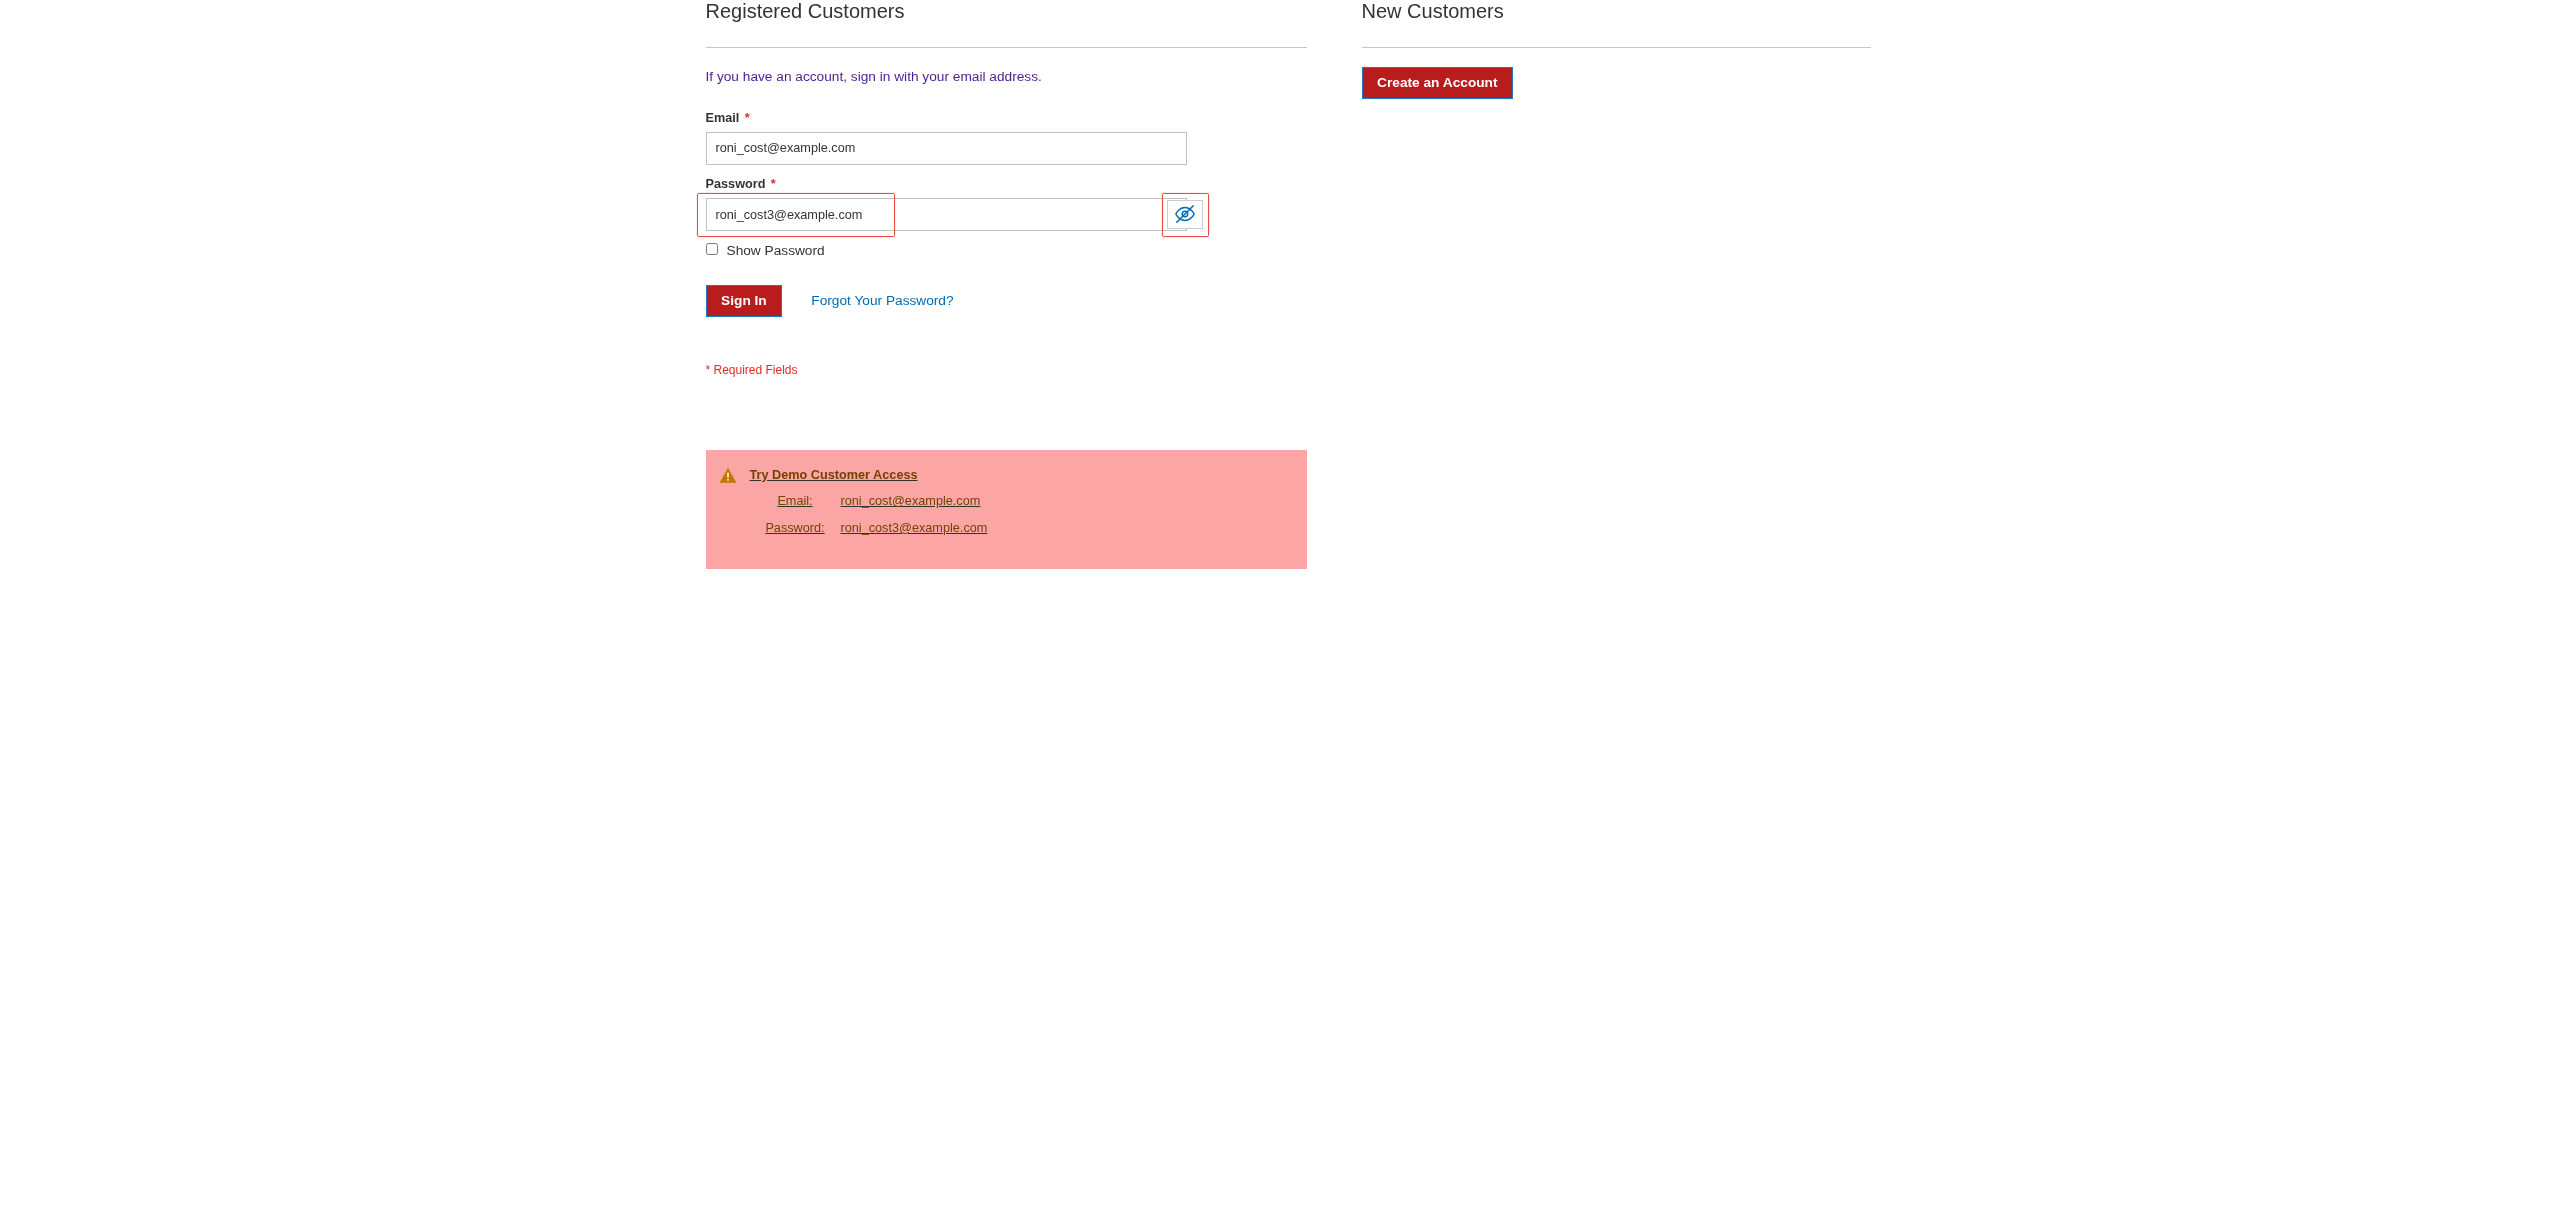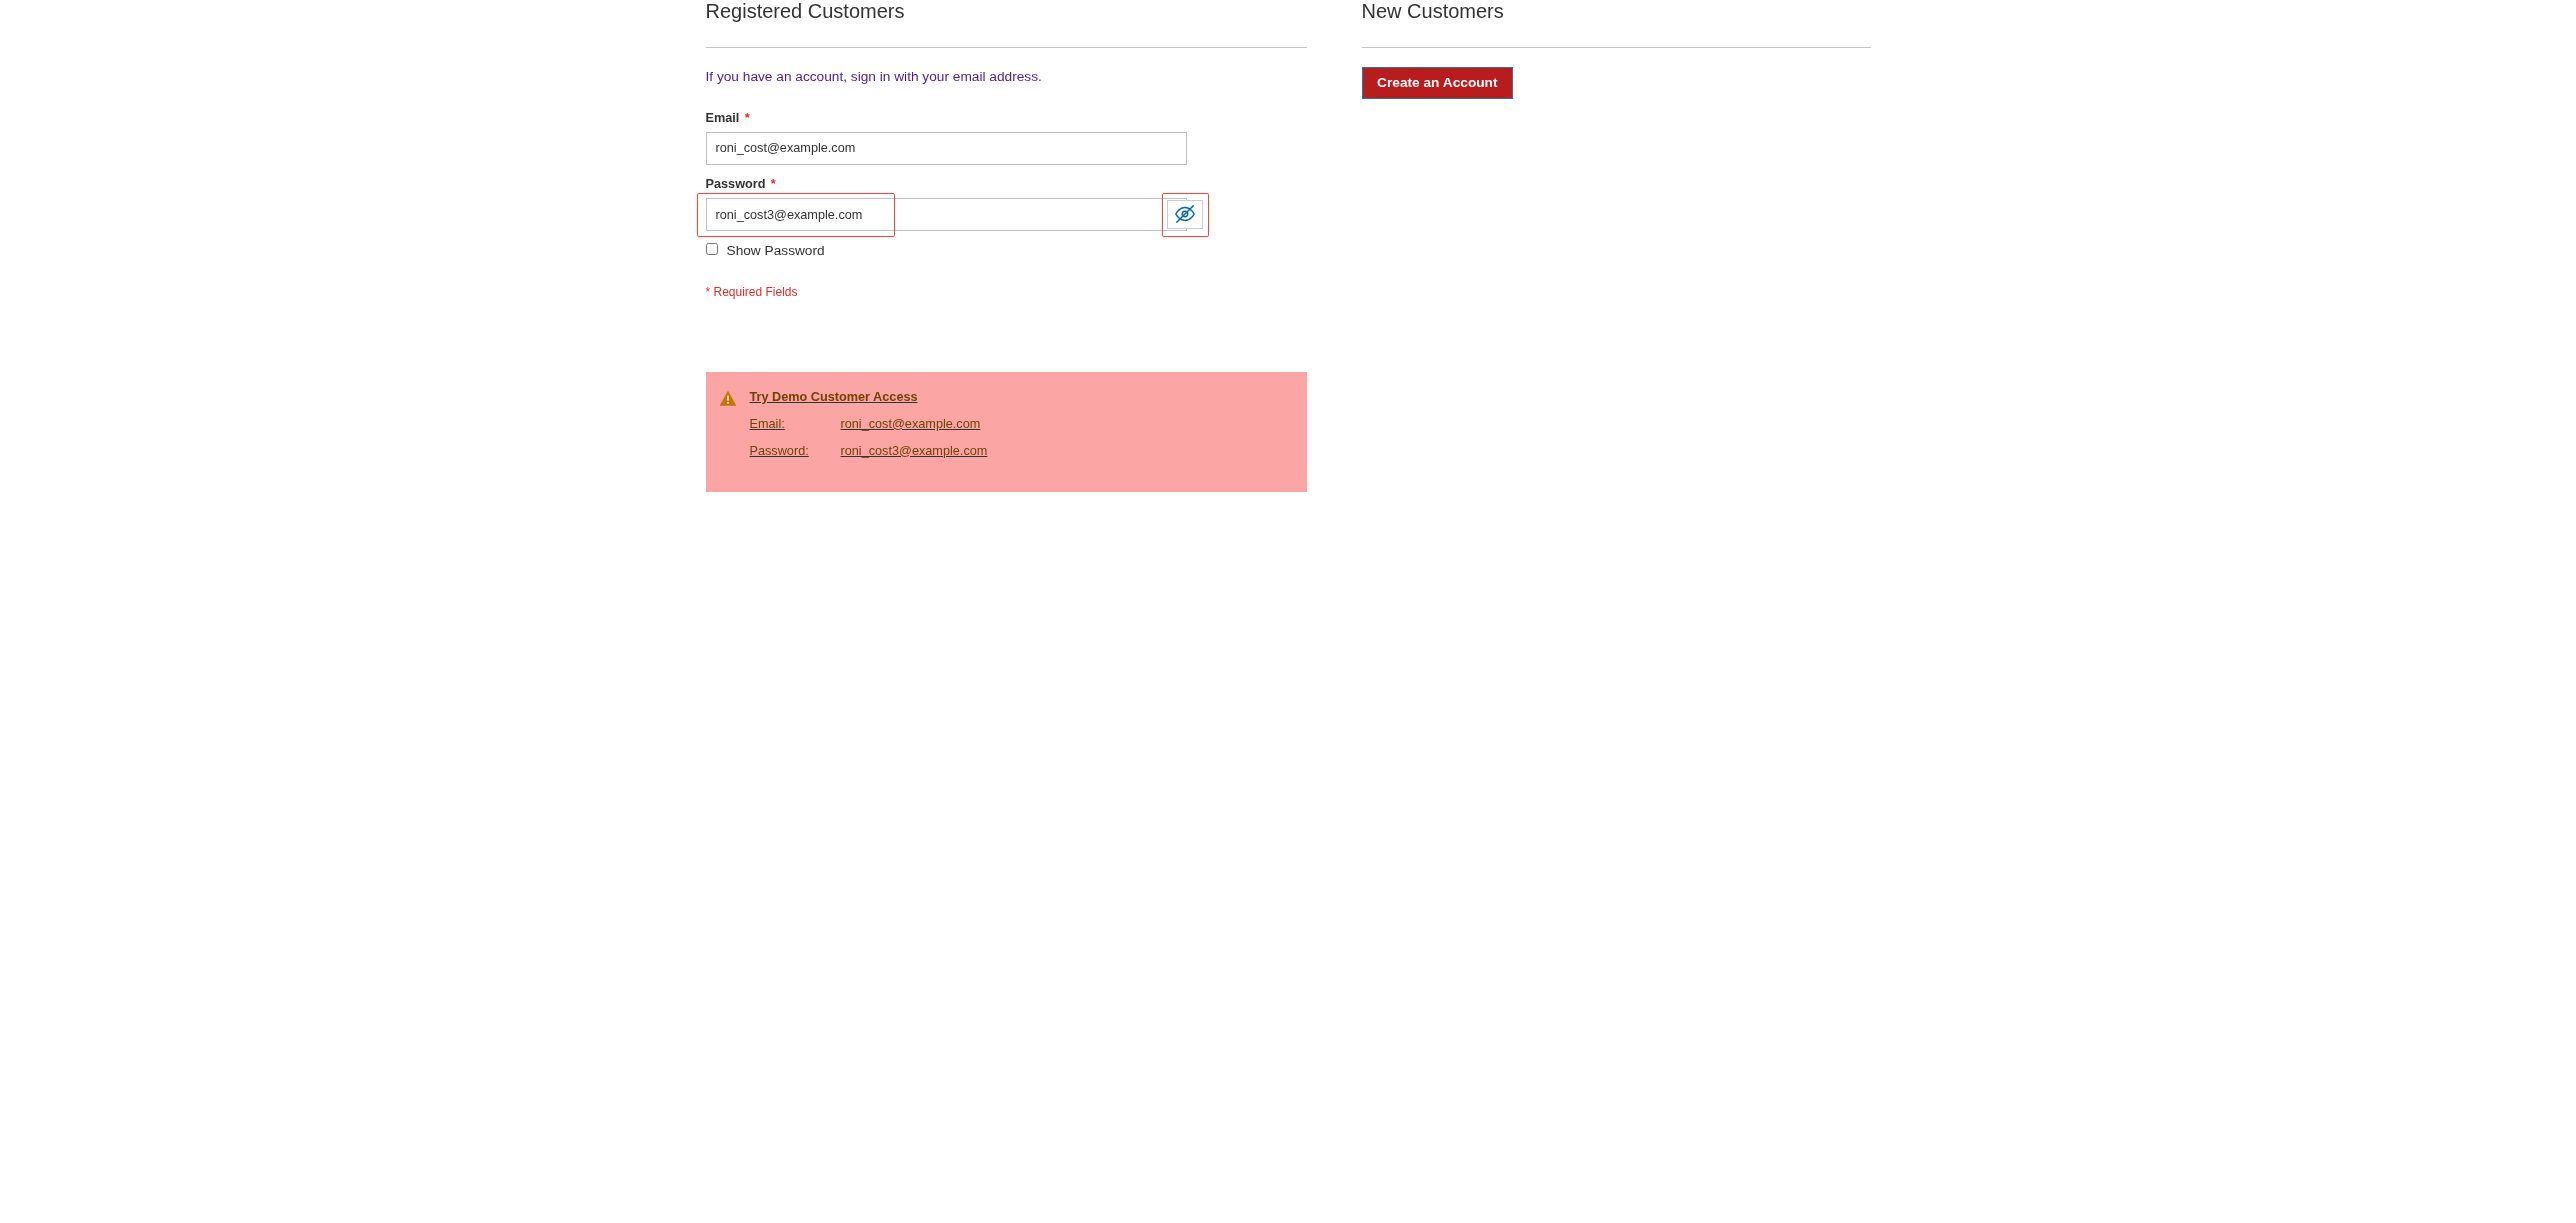--- a/index.html
+++ b/index.html
@@ -168,21 +168,21 @@
     font-size: 12.7px;
     margin-bottom: 12.7px;
   }
   .demo-row {
     display: flex;
     color: #6f4400;
     font-size: 12.7px;
     margin-bottom: 12.7px;
   }
   .demo-row:last-child { margin-bottom: 0; }
-  .demo-row .lbl { width: 91px; }
+  .demo-row .lbl { width: 91px; text-align: center; }
   .demo-row .val { }
 </style>
 </head>
 <body>
 
 <div class="page">
 
   <div class="columns">
 
     <div class="col-left">
@@ -214,20 +214,24 @@
           <div class="pw-highlight-left"></div>
           <div class="pw-highlight-right"></div>
         </div>
       </div>
 
       <div class="checkbox-row">
         <input type="checkbox" id="showpw" style="">
         <label for="showpw">Show Password</label>
       </div>
 
+      <div class="actions">
+        <button class="btn-primary">Sign In</button>
+        <a class="link">Forgot Your Password?</a>
+      </div>
 
       <div class="required-note">* Required Fields</div>
 
       <div class="demo-box">
         <span class="demo-icon">
           <svg width="20" height="20" viewBox="0 0 24 24" fill="#c07600">
             <path d="M12 2 L22 20 L2 20 Z"></path>
             <rect x="11" y="8" width="2" height="6" fill="#fdf0d5"></rect>
             <rect x="11" y="15.5" width="2" height="2" fill="#fdf0d5"></rect>
           </svg>

